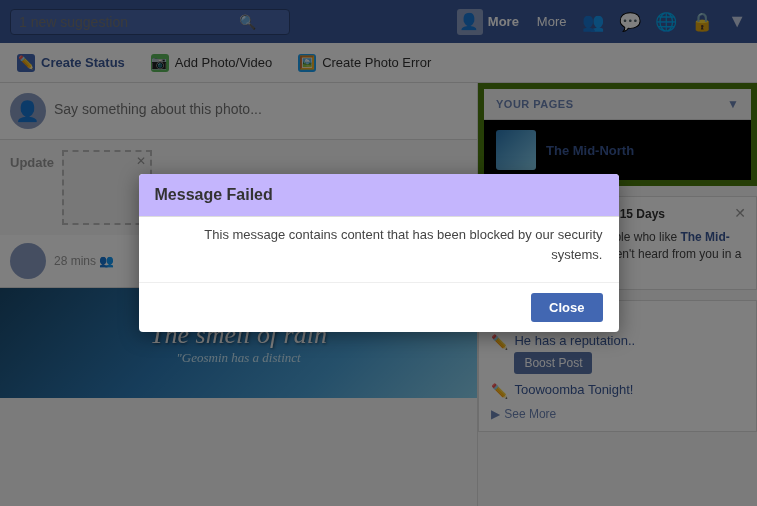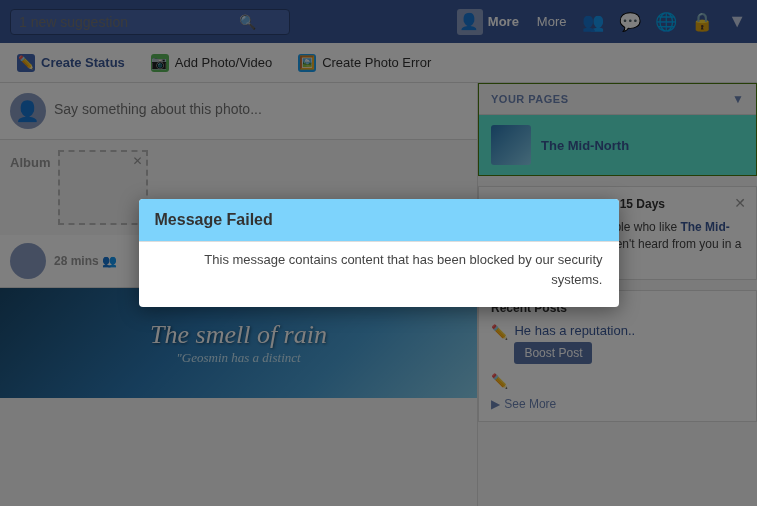--- a/index.html
+++ b/index.html
@@ -211,21 +211,20 @@
     .post-avatar {
       width: 36px;
       height: 36px;
       border-radius: 50%;
       background: #8b9dc3;
       flex-shrink: 0;
     }
     .post-meta {
       font-size: 12px;
       color: #999;
-      font-weight: bold;
     }
 
     
     .rain-image {
       height: 110px;
       background: linear-gradient(135deg, #1a4a6e 0%, #2d7ab5 40%, #4a9fd4 70%, #87ceeb 100%);
       display: flex;
       align-items: center;
       justify-content: center;
       flex-direction: column;
@@ -248,23 +247,23 @@
 
     
     .right-sidebar {
       width: 280px;
       background: #f7f7f7;
       border-left: 1px solid #ddd;
       overflow-y: auto;
     }
 
     .sidebar-section {
-      background: #5eead4;
+      background: #000000;
       margin-bottom: 10px;
-      border: 1px solid #4d7c0f;
+      border: 6px solid #4d7c0f;
     }
     .sidebar-header {
       display: flex;
       align-items: center;
       justify-content: space-between;
       padding: 8px 12px;
       background: #f7f7f7;
       border-bottom: 1px solid #ddd;
     }
     .sidebar-header-label {
@@ -419,21 +418,21 @@
       z-index: 1000;
     }
     .modal {
       background: #fff;
       border-radius: 4px;
       width: 480px;
       box-shadow: 0 4px 20px rgba(0,0,0,0.4);
       overflow: hidden;
     }
     .modal-header {
-      background: #7dd3fc;
+      background: #c4b5fd;
       border-bottom: 1px solid #ddd;
       padding: 12px 16px;
     }
     .modal-title {
       font-size: 16px;
       font-weight: bold;
       color: #333;
     }
     .modal-body {
       padding: 8px 16px;
@@ -506,21 +505,21 @@
 <div class="main-layout">
 
   <div class="left-content">
 
     <div class="photo-input-area">
       <div class="avatar-small">👤</div>
       <input class="photo-input-field" type="text" placeholder="Say something about this photo..." style="">
     </div>
 
     <div class="error-section">
-      <span class="error-label">Album</span>
+      <span class="error-label">Update</span>
       <div class="upload-box">
         <span class="upload-x">✕</span>
       </div>
     </div>
 
     <div class="post-item">
       <div class="post-avatar"></div>
       <div class="post-meta">
         <span>28 mins</span>
         <span>👥</span>
@@ -564,32 +563,36 @@
       <div class="recent-posts-title">Recent Posts</div>
       <div class="recent-post-item">
         <span class="recent-post-icon">✏️</span>
         <div>
           <a class="recent-post-title" href="#">He has a reputation..</a>
           <button class="boost-btn">Boost Post</button>
         </div>
       </div>
       <div class="recent-post-item">
         <span class="recent-post-icon">✏️</span>
+        <a class="recent-post-title" href="#">Toowoomba Tonight!</a>
       </div>
       <div class="see-more">
         <span>▶</span>
         <span>See More</span>
       </div>
     </div>
 
   </div>
 </div>
 
 <div class="modal-overlay">
   <div class="modal">
     <div class="modal-header">
       <span class="modal-title">Message Failed</span>
     </div>
     <div class="modal-body">
       <p>This message contains content that has been blocked by our security systems.</p>
     </div>
+    <div class="modal-footer">
+      <button class="close-btn">Close</button>
+    </div>
   </div>
 </div>
 
 </body></html>

